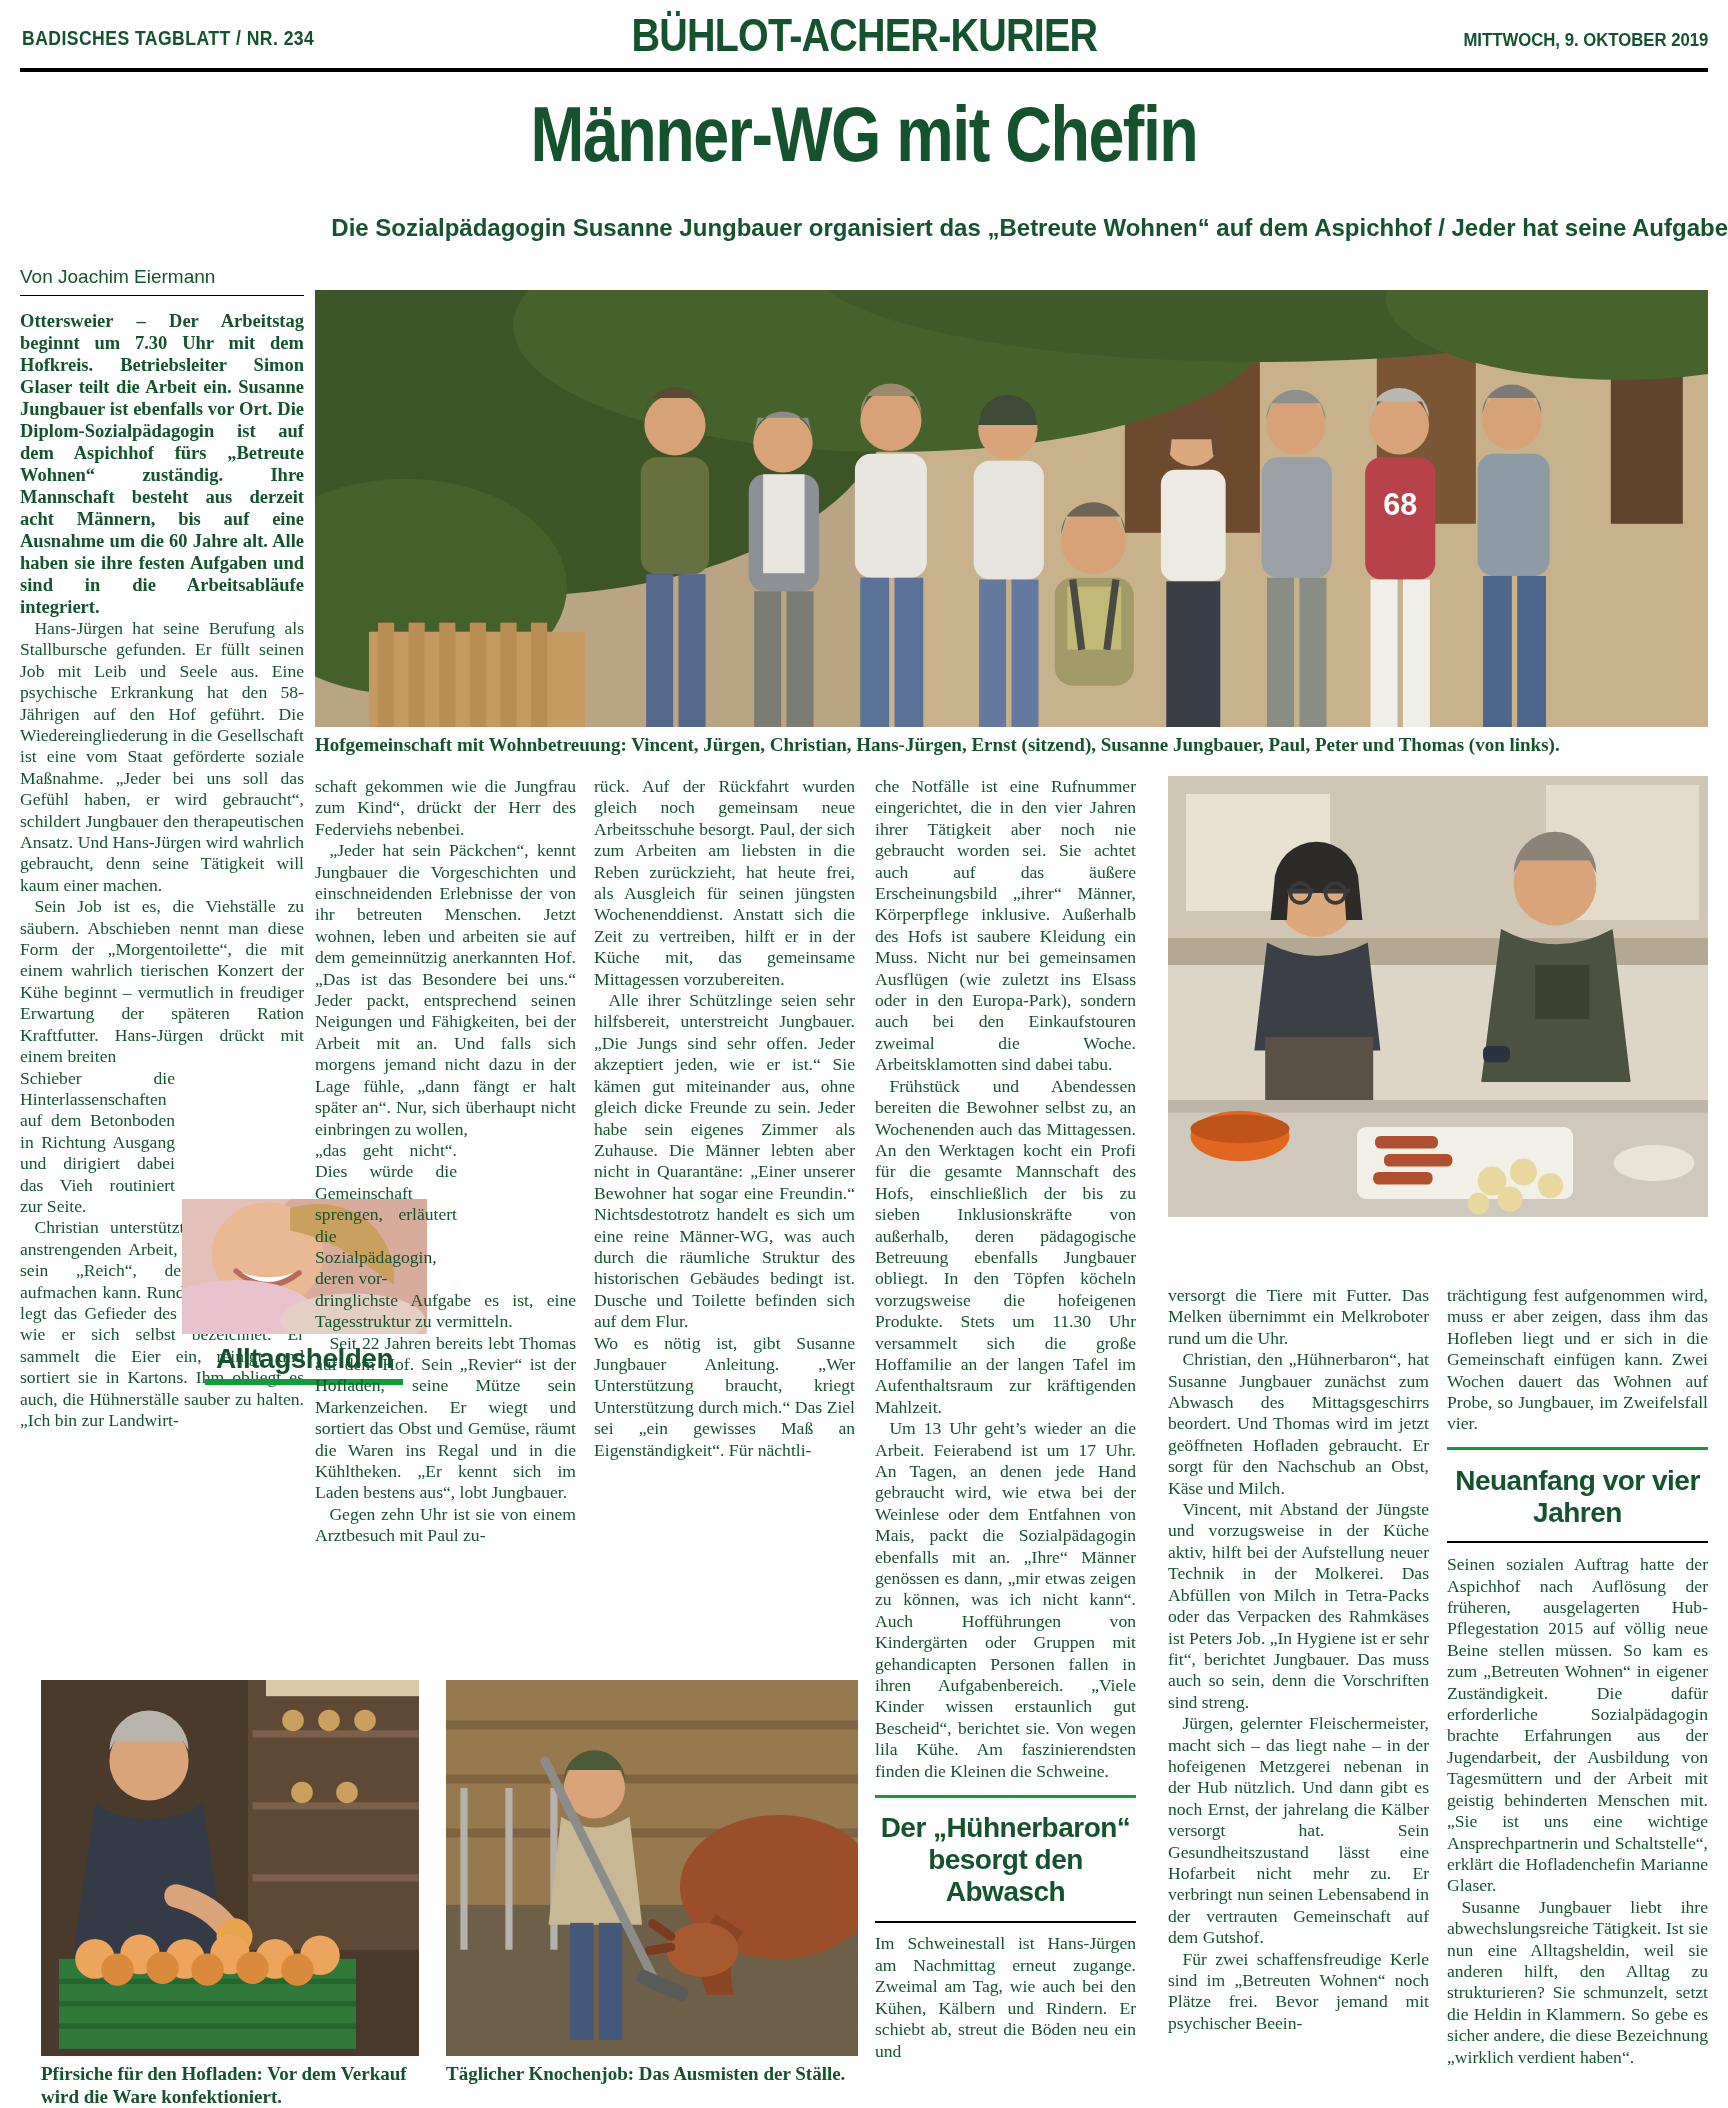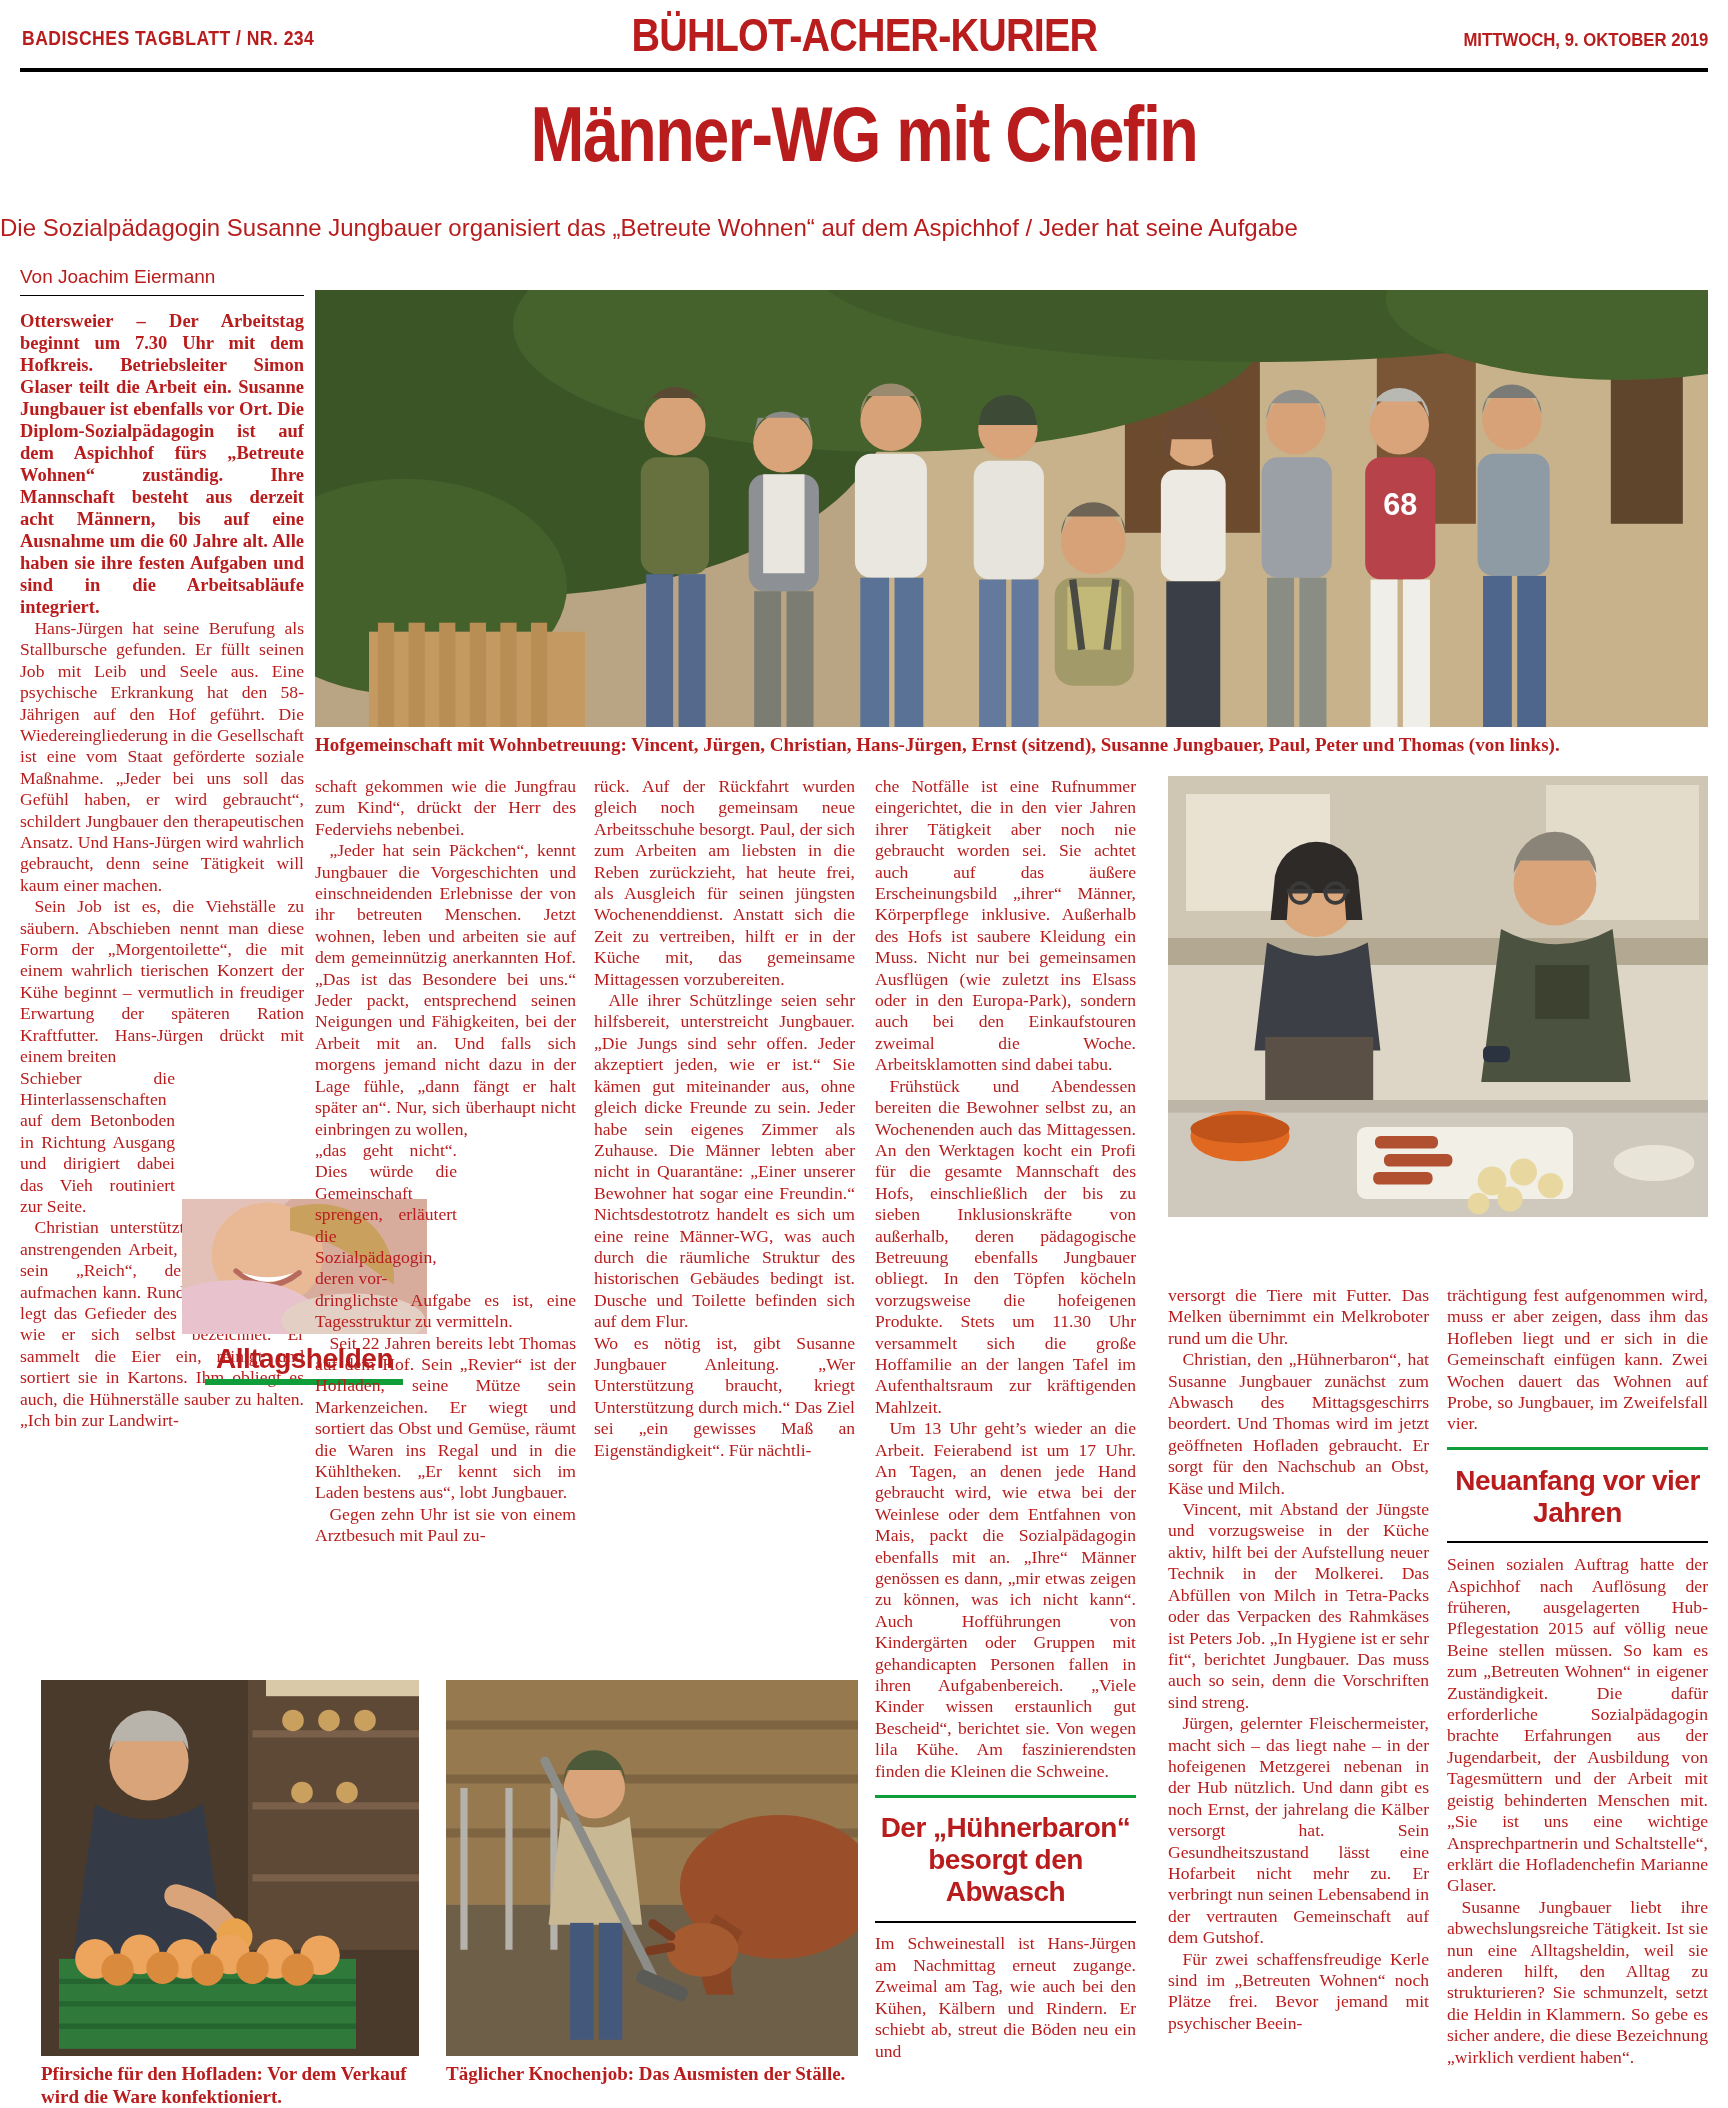--- a/index.html
+++ b/index.html
@@ -1,32 +1,32 @@
 <!DOCTYPE html>
 <html lang="de" style="--accent: #0f9d3a;font-size:14.4px"><head>
 <meta charset="utf-8">
 <style>
   html,body{margin:0;padding:0;background:#e8e8e8;}
   .page{position:relative;width:1728px;height:2109px;background:#ffffff;overflow:hidden;
-        font-family:"Liberation Serif","DejaVu Serif",serif;color:#b91c1c;}
+        font-family:"Liberation Serif","DejaVu Serif",serif;color:#14532d;}
   .abs{position:absolute;}
   .sans{font-family:"Liberation Sans","DejaVu Sans",sans-serif;}
   .cond{display:inline-block;transform:scaleX(0.84);transform-origin:center;white-space:nowrap;}
   .cond-l{display:inline-block;transform:scaleX(0.88);transform-origin:left center;white-space:nowrap;}
   .cond-r{display:inline-block;transform:scaleX(0.88);transform-origin:right center;white-space:nowrap;}
 
   
   .mast-left{left:21.6px;top:27px;font-size:20px;font-weight:bold;letter-spacing:0.5px;}
   .mast-center{left:0;right:0;top:7.2px;text-align:center;font-size:47px;font-weight:bold;letter-spacing:-0.9px;}
   .mast-right{right:20px;top:29px;font-size:19px;font-weight:bold;}
   .mast-rule{left:20px;right:20px;top:68px;height:3.6px;background:#000;}
 
   
   .headline{left:0;right:0;top:90px;text-align:center;font-size:77px;font-weight:bold;letter-spacing:-1.8px;}
-  .subheadline{left:0;right:0;top:214px;text-align:left;font-size:24px;font-weight:normal;}
+  .subheadline{left:9px;right:0;top:214px;text-align:right;font-size:24px;font-weight:bold;}
 
   
   .col{position:absolute;font-size:17.6px;line-height:21.4px;text-align:justify;overflow:hidden;}
   .col p{margin:0;}
   .col p.ind{text-indent:14.4px;}
   .byline{font-family:"Liberation Sans","DejaVu Sans",sans-serif;font-size:19px;
           border-bottom:1.8px solid #000;padding-bottom:7.2px;margin-bottom:14.4px;}
   .lead{font-weight:bold;font-size:18.5px;line-height:22px;}
   .narrow-left{width:155px;}
   .narrow-right{width:142px;margin-left:119px;}

